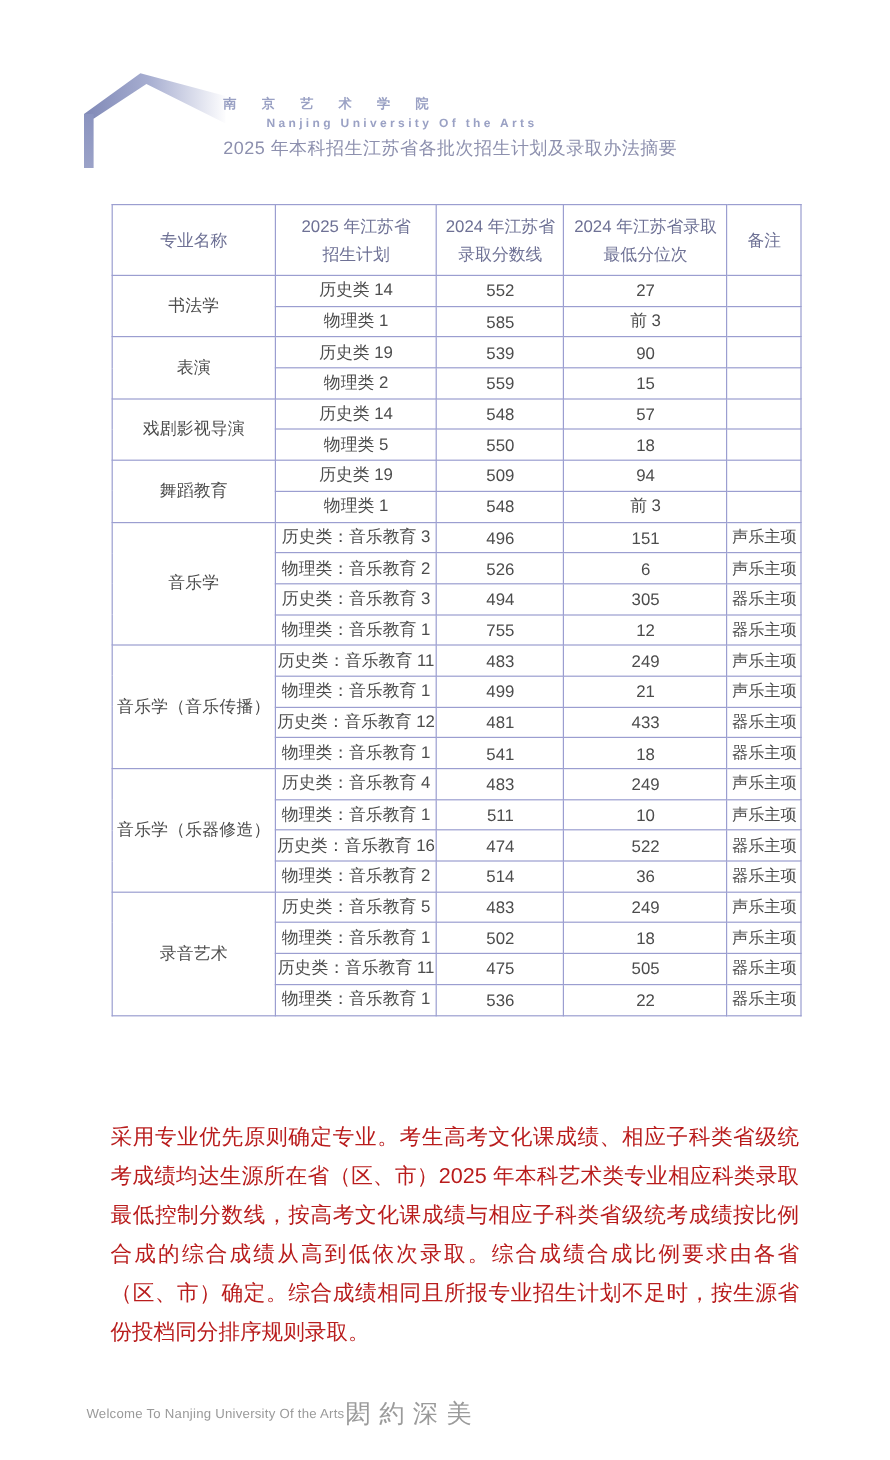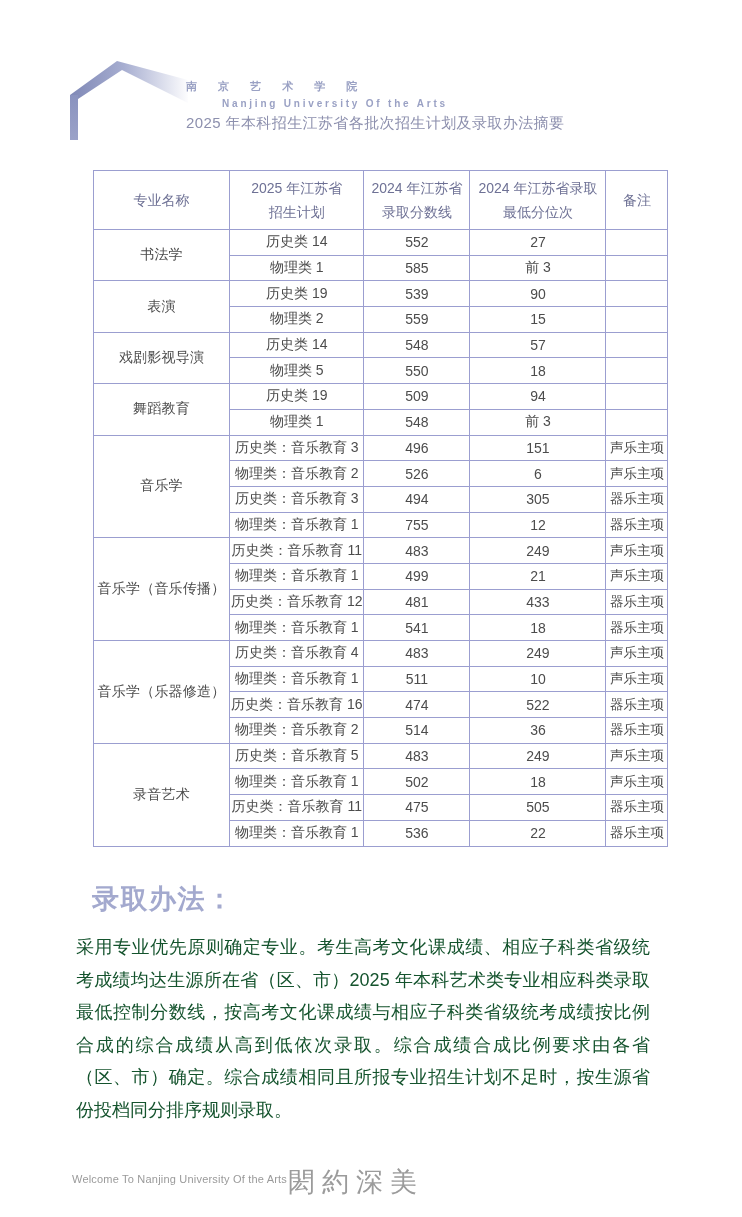--- a/index.html
+++ b/index.html
@@ -42,33 +42,33 @@
   }
   tbody td.major-cell { font-size:14px; color:#4c4c4c; letter-spacing:0.2px; }
   tbody td.note-cell { font-size:13.5px; }
 
   
   .adm-heading {
     position:absolute; left:92px; top:881px;
     font-size:27px; font-weight:bold; color:#a3a9ce; letter-spacing:1.5px;
   }
   .adm-body {
-    position:absolute; left:76px; top:931px; width:574px;
-    font-size:18px; line-height:32.6px; color:#14532d;
+    position:absolute; left:92px; top:931px; width:574px;
+    font-size:18px; line-height:32.6px; color:#b91c1c;
     text-align:justify;
   }
 
   
   .footer-welcome {
     position:absolute; left:72px; top:1173px;
     font-size:11px; color:#9a9a9a; letter-spacing:0.2px;
   }
   .footer-motto {
     position:absolute; left:288px; top:1164px;
-    font-size:27px; color:#9b9b9b; letter-spacing:7px;
+    font-size:21px; color:#9b9b9b; letter-spacing:7px;
     font-family:"DejaVu Serif","Liberation Serif",serif;
   }
 </style>
 </head>
 <body>
 
 <div class="page">
 
   <div class="logo">
     <svg width="125" height="88" viewBox="0 0 125 88" xmlns="http://www.w3.org/2000/svg">
@@ -276,19 +276,18 @@
           <tr>
             <td>物理类：音乐教育 1</td>
             <td>536</td>
             <td>22</td>
             <td class="note-cell">器乐主项</td>
           </tr>
         </tbody>
     </table>
   </div>
 
-  <div class="adm-heading">录取办法：</div>
   <div class="adm-body">采用专业优先原则确定专业。考生高考文化课成绩、相应子科类省级统考成绩均达生源所在省（区、市）2025 年本科艺术类专业相应科类录取最低控制分数线，按高考文化课成绩与相应子科类省级统考成绩按比例合成的综合成绩从高到低依次录取。综合成绩合成比例要求由各省（区、市）确定。综合成绩相同且所报专业招生计划不足时，按生源省份投档同分排序规则录取。</div>
 
   <div class="footer-welcome">Welcome To Nanjing University Of the Arts</div>
   <div class="footer-motto">閎約深美</div>
 
 </div>
 
 </body></html>

